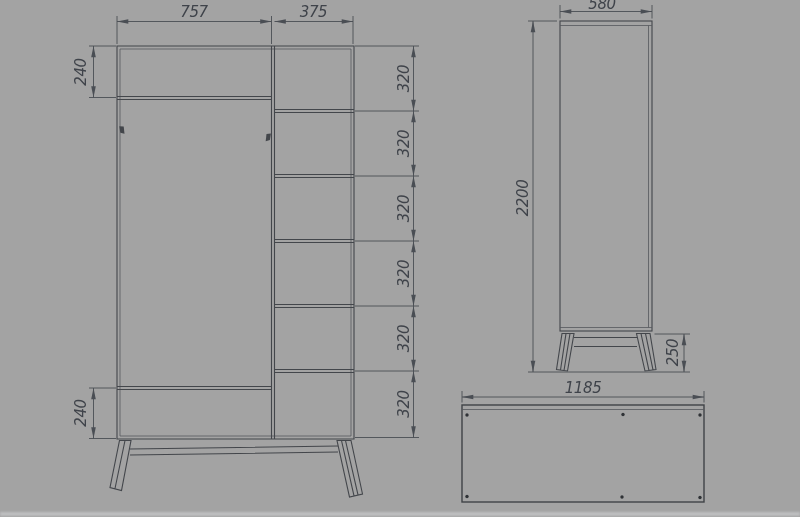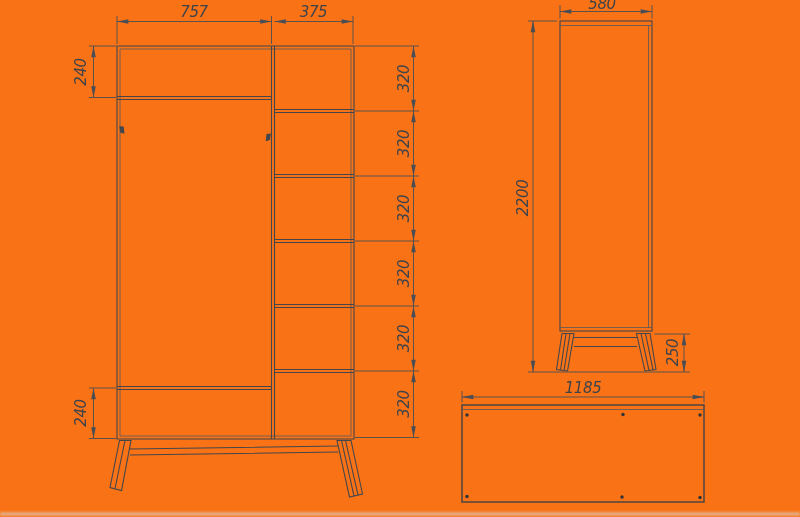--- a/index.html
+++ b/index.html
@@ -1,16 +1,16 @@
 <!DOCTYPE html>
 <html><head>
 <meta charset="utf-8">
 <style>
   html,body{margin:0;padding:0;background:#ffffff;}
-  #stage{position:relative;width:800px;height:517px;background:#f97316;overflow:hidden;}
+  #stage{position:relative;width:800px;height:517px;background:#a3a3a3;overflow:hidden;}
   svg{display:block;}
   .view{stroke:#43464b;stroke-width:1.1;fill:none;stroke-linecap:butt;}
   .view-thin{stroke:#55585d;stroke-width:0.8;fill:none;}
   .view-thick{stroke:#3f4246;stroke-width:1.4;fill:none;}
   .dim{stroke:#4a4e54;stroke-width:0.9;fill:none;}
   .solid{fill:#43464b;stroke:none;}
   .dot{fill:#2f3236;stroke:none;}
   .dim-label{font-family:"DejaVu Sans",sans-serif;font-style:italic;font-size:15px;
              fill:#3f434a;letter-spacing:-0.4px;}
   .floor-shadow{position:absolute;left:0;right:0;bottom:1px;height:4px;

